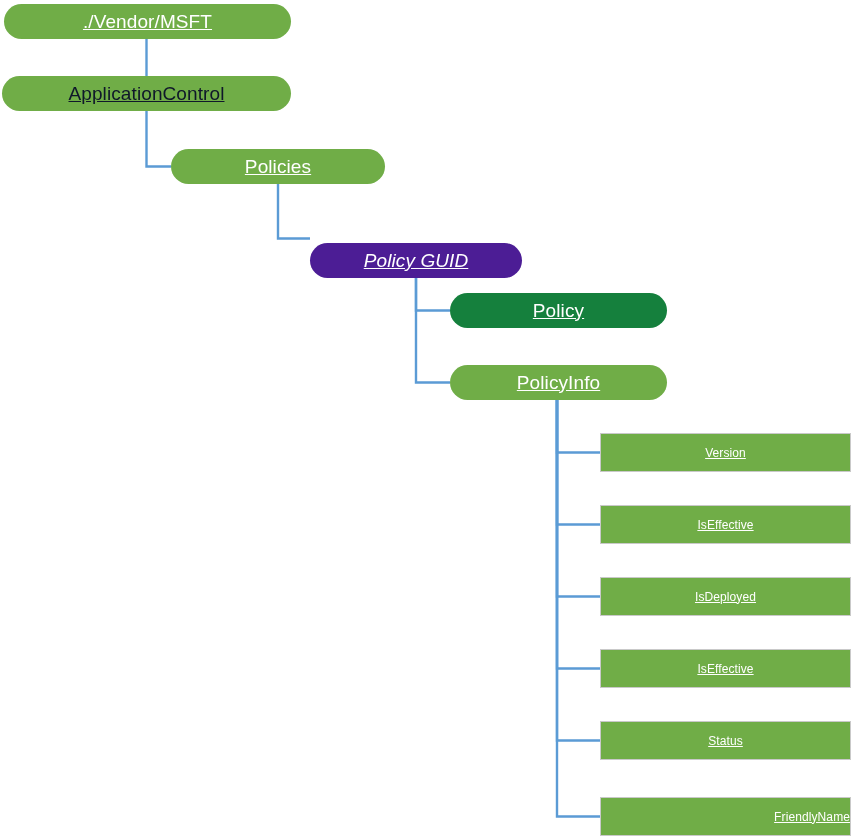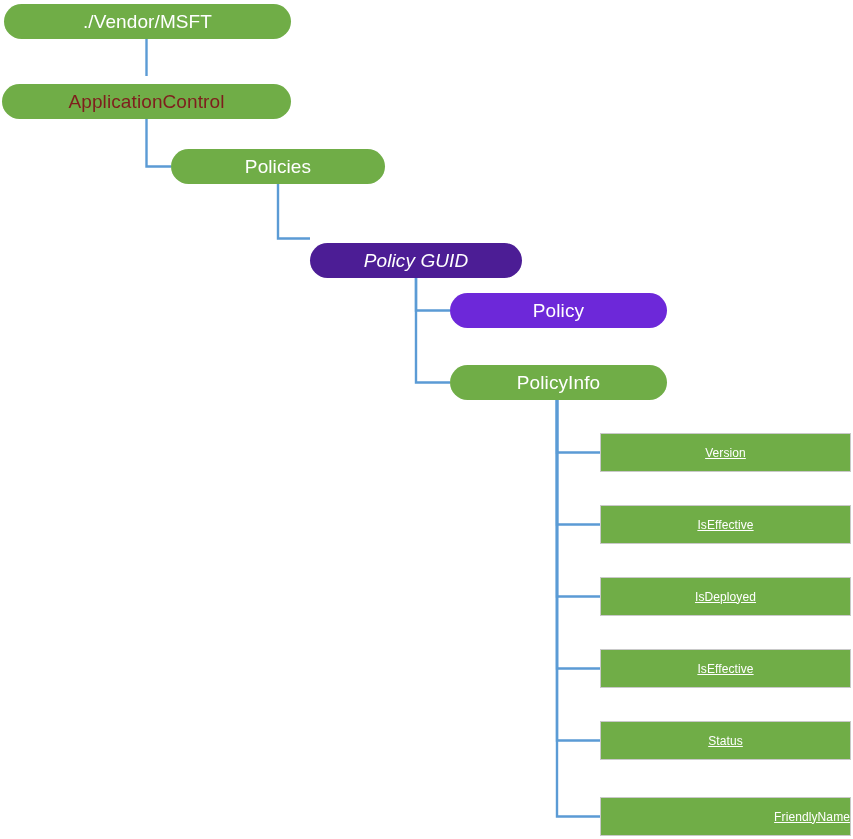--- a/index.html
+++ b/index.html
@@ -33,20 +33,21 @@
     justify-content: center;
     color: #ffffff;
     background: #70AD47;
     text-align: center;
     white-space: nowrap;
     letter-spacing: 0.1px;
   }
   .node.pill {
     border-radius: 999px;
     font-size: 19px;
+    text-decoration: underline;
   }
   .node.rect {
     border: 1px solid #c9c9c9;
     font-size: 12px;
     text-decoration: underline;
   }
   .node.italic {
     font-style: italic;
   }
 </style>
@@ -64,30 +65,30 @@
       <path d="M 557 400 L 557 524.5 L 600 524.5" fill="none" stroke="#5B9BD5" stroke-width="2.4" stroke-linecap="butt" stroke-linejoin="miter"></path>
       <path d="M 557 400 L 557 596.5 L 600 596.5" fill="none" stroke="#5B9BD5" stroke-width="2.4" stroke-linecap="butt" stroke-linejoin="miter"></path>
       <path d="M 557 400 L 557 668.5 L 600 668.5" fill="none" stroke="#5B9BD5" stroke-width="2.4" stroke-linecap="butt" stroke-linejoin="miter"></path>
       <path d="M 557 400 L 557 740.5 L 600 740.5" fill="none" stroke="#5B9BD5" stroke-width="2.4" stroke-linecap="butt" stroke-linejoin="miter"></path>
       <path d="M 557 400 L 557 816.5 L 600 816.5" fill="none" stroke="#5B9BD5" stroke-width="2.4" stroke-linecap="butt" stroke-linejoin="miter"></path>
     </svg>
   <div id="node-layer">
       <div class="node pill" style="left: 4px; top: 4px; width: 287px; height: 35px; background: rgb(112, 173, 71); color: rgb(255, 255, 255);">
         <span>./Vendor/MSFT</span>
       </div>
-      <div class="node pill" style="left: 2px; top: 76px; width: 289px; height: 35px; background: rgb(112, 173, 71); color: #7f1d1d; margin-top: 8px;">
+      <div class="node pill" style="left: 2px; top: 76px; width: 289px; height: 35px; background: rgb(112, 173, 71); color: #0f172a;">
         <span>ApplicationControl</span>
       </div>
       <div class="node pill" style="left: 171px; top: 149px; width: 214px; height: 35px; background: rgb(112, 173, 71); color: rgb(255, 255, 255);">
         <span>Policies</span>
       </div>
       <div class="node pill italic" style="left: 310px; top: 221px; width: 212px; height: 35px; background: #4c1d95; color: rgb(255, 255, 255); margin-top: 22px;">
         <span>Policy GUID</span>
       </div>
-      <div class="node pill" style="left: 450px; top: 293px; width: 217px; height: 35px; background: #6d28d9; color: rgb(255, 255, 255);">
+      <div class="node pill" style="left: 450px; top: 293px; width: 217px; height: 35px; background: #15803d; color: rgb(255, 255, 255);">
         <span>Policy</span>
       </div>
       <div class="node pill" style="left: 450px; top: 365px; width: 217px; height: 35px; background: rgb(112, 173, 71); color: rgb(255, 255, 255);">
         <span>PolicyInfo</span>
       </div>
       <div class="node rect" style="left: 600px; top: 433px; width: 251px; height: 39px; background: rgb(112, 173, 71); color: rgb(255, 255, 255); border-color: rgb(201, 201, 201);">
         <span>Version</span>
       </div>
       <div class="node rect" style="left: 600px; top: 505px; width: 251px; height: 39px; background: rgb(112, 173, 71); color: rgb(255, 255, 255); border-color: rgb(201, 201, 201);">
         <span>IsEffective</span>

